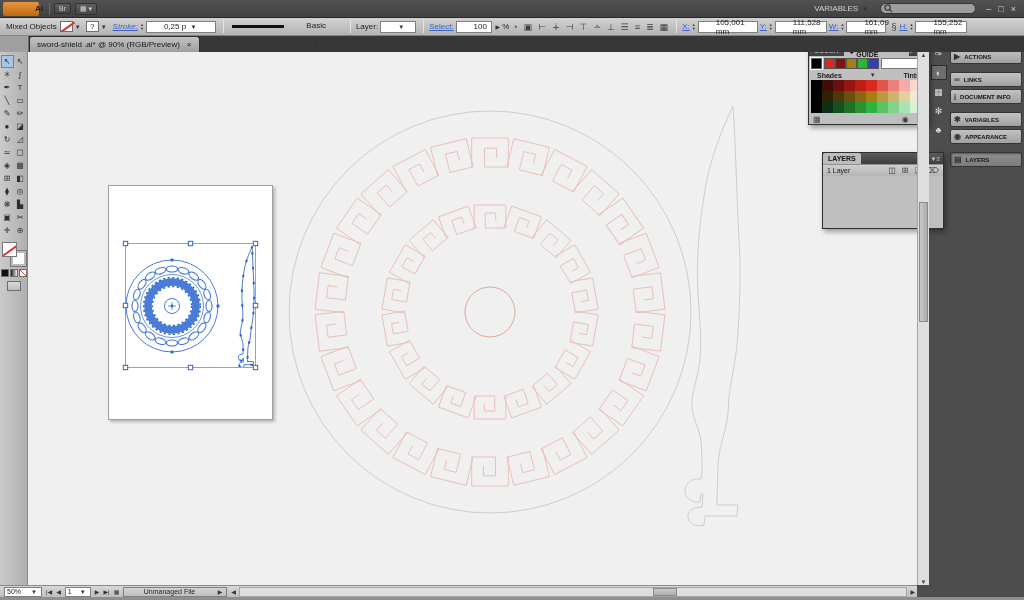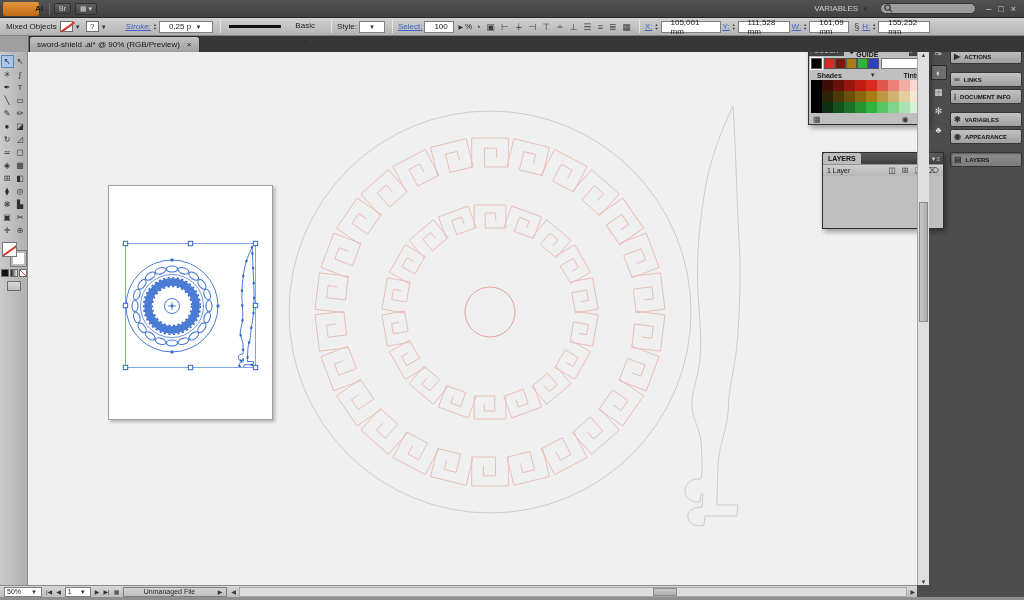--- a/index.html
+++ b/index.html
@@ -22,21 +22,21 @@
   #winbtns{display:flex;gap:7px;margin-right:8px;color:#cfcfcf;font-size:9px;}
   
   #controlbar{left:0;top:18px;width:1024px;height:18px;background:linear-gradient(#d2d2d2,#b3b3b3);
     border-bottom:1px solid #828282;display:flex;align-items:center;font-size:8px;color:#1d1d1d;z-index:10;padding-left:6px;}
   .bluelink{color:#3d63c8;text-decoration:underline;}
   .cdiv{width:1px;height:13px;background:#8f8f8f;border-right:1px solid #e4e4e4;margin:0 5px;}
   .swatchbtn{width:13px;height:11px;border:1px solid #6f6f6f;background:#fff;position:relative;margin-left:3px;}
   .noneline{position:absolute;left:-1px;top:4px;width:16px;height:2px;background:#d23a2e;transform:rotate(-35deg);}
   .ddarrow{font-size:6px;color:#333;margin:0 2px;}
   .field{background:#fff;border:1px solid #7f7f7f;height:12px;display:flex;align-items:center;
-    padding:0 9px;font-size:8px;margin:0 2px;}
+    padding:0 17px;font-size:8px;margin:0 2px;}
   .spin{display:inline-flex;flex-direction:column;font-size:4px;line-height:4px;color:#444;margin-left:2px;}
   .cicon{font-size:9px;color:#3c3c3c;margin:0 3px;}
   .strokepreview{width:52px;height:3px;background:#111;margin:0 3px;}
   
   #tabbar{left:0;top:36px;width:1024px;height:16px;background:#373737;z-index:9;display:flex;align-items:flex-end;}
   #tabstub{width:29px;height:16px;background:#9f9f9f;border-right:1px solid #6b6b6b;}
   #doctab{height:16px;background:linear-gradient(#c2c2c2,#9f9f9f);border:1px solid #2c2c2c;border-bottom:none;
     border-radius:3px 3px 0 0;display:flex;align-items:center;font-size:8px;color:#151515;padding:0 7px;gap:7px;}
   
   #toolbar{left:0;top:52px;width:28px;height:533px;background:linear-gradient(90deg,#cacaca,#b0b0b0);
@@ -135,31 +135,31 @@
 </div>
 
 <div id="controlbar" class="abs">
   <span>Mixed Objects</span>
   <div class="swatchbtn">
       <div class="noneline"></div>
     </div>
   <span class="ddarrow">▼</span>
   <div class="swatchbtn" style="display:flex;align-items:center;justify-content:center;font-size:8px;">?</div>
   <span class="ddarrow">▼</span>
-  <span class="bluelink" style="margin-left:17px;font-style:italic;">Stroke:</span>
+  <span class="bluelink" style="margin-left:4px;font-style:italic;">Stroke:</span>
   <span class="spin">
       <span>▲</span>
       <span>▼</span>
     </span>
   <div class="field"><span>0,25 p</span>&nbsp;<span class="ddarrow">▼</span></div>
   <div class="cdiv"></div>
   <div class="strokepreview"></div>
   <div class="field" style="border:none;background:transparent;flex-direction:column;"><span>Basic</span>&nbsp;<span class="ddarrow">▼</span></div>
   <div class="cdiv"></div>
-  <span>Style:</span>
+  <span>Layer:</span>
   <div class="field" style="width:26px;">
       <span class="ddarrow" style="margin-left:auto">▼</span>
     </div>
   <div class="cdiv"></div>
   <span class="bluelink">Select:</span>
   <div class="field" style="width:30px;">
       <span>100</span>
     </div>
   <span class="ddarrow">▶</span>
   <span>%</span>

